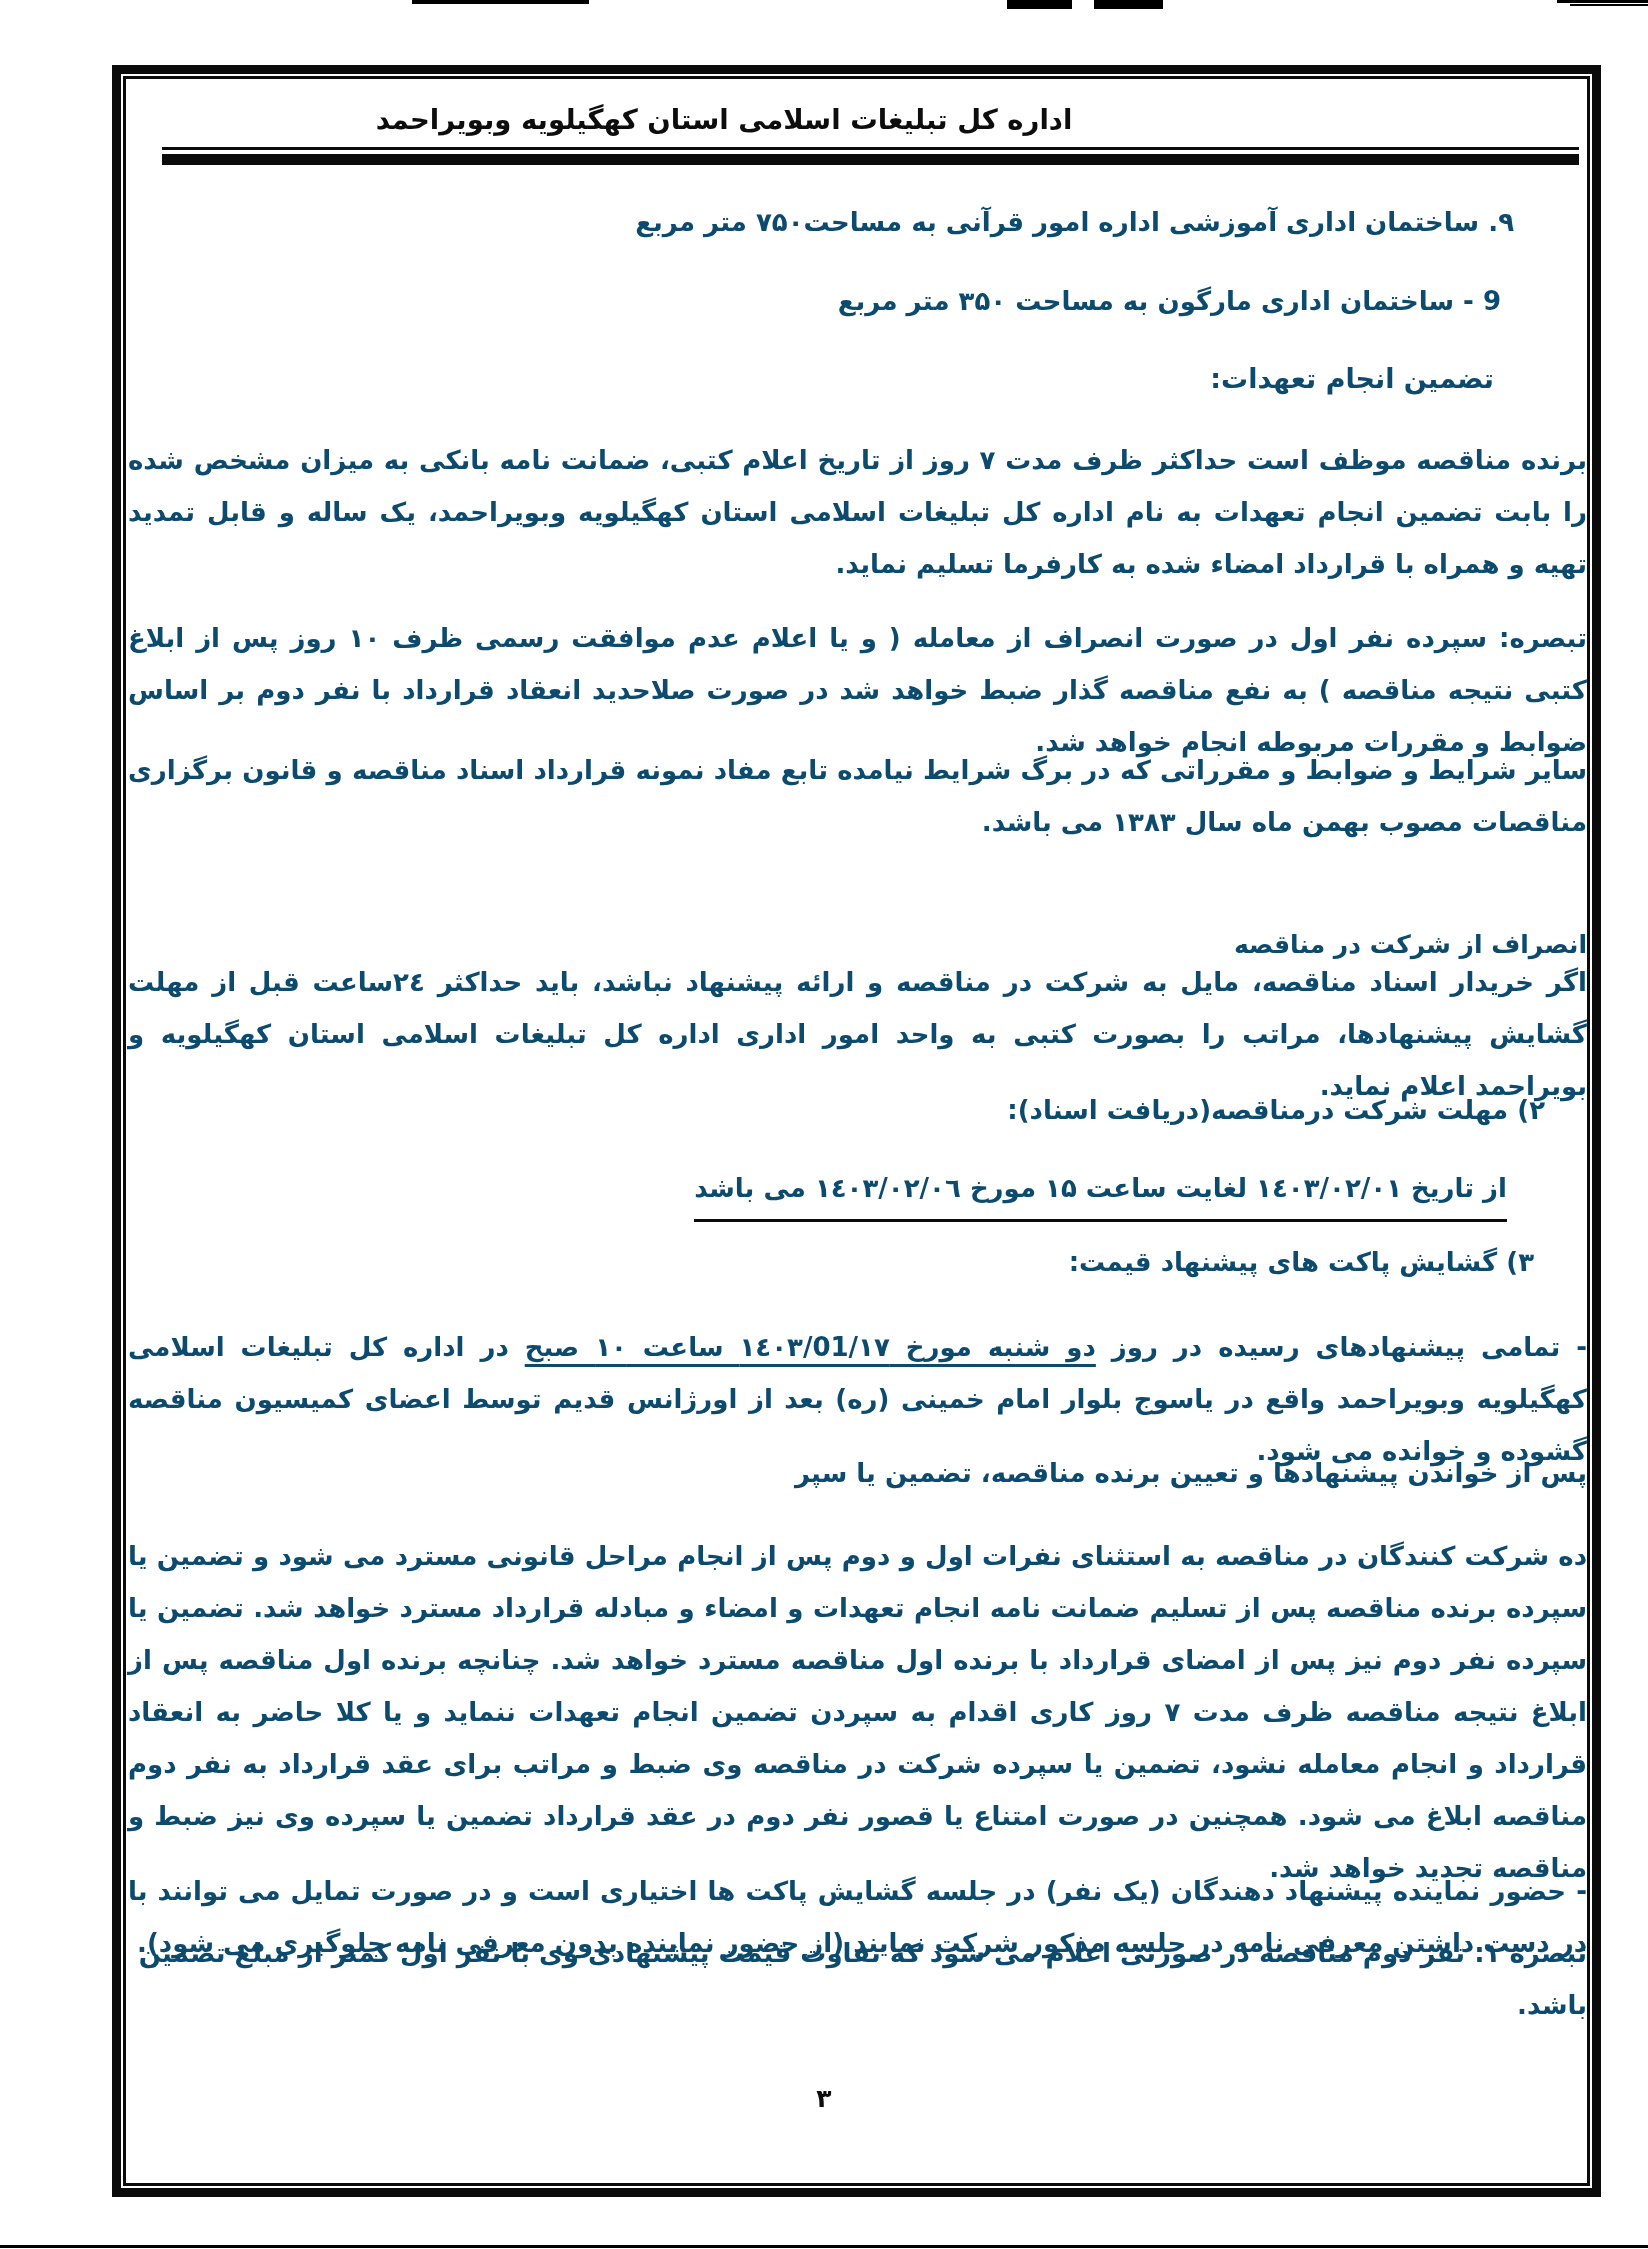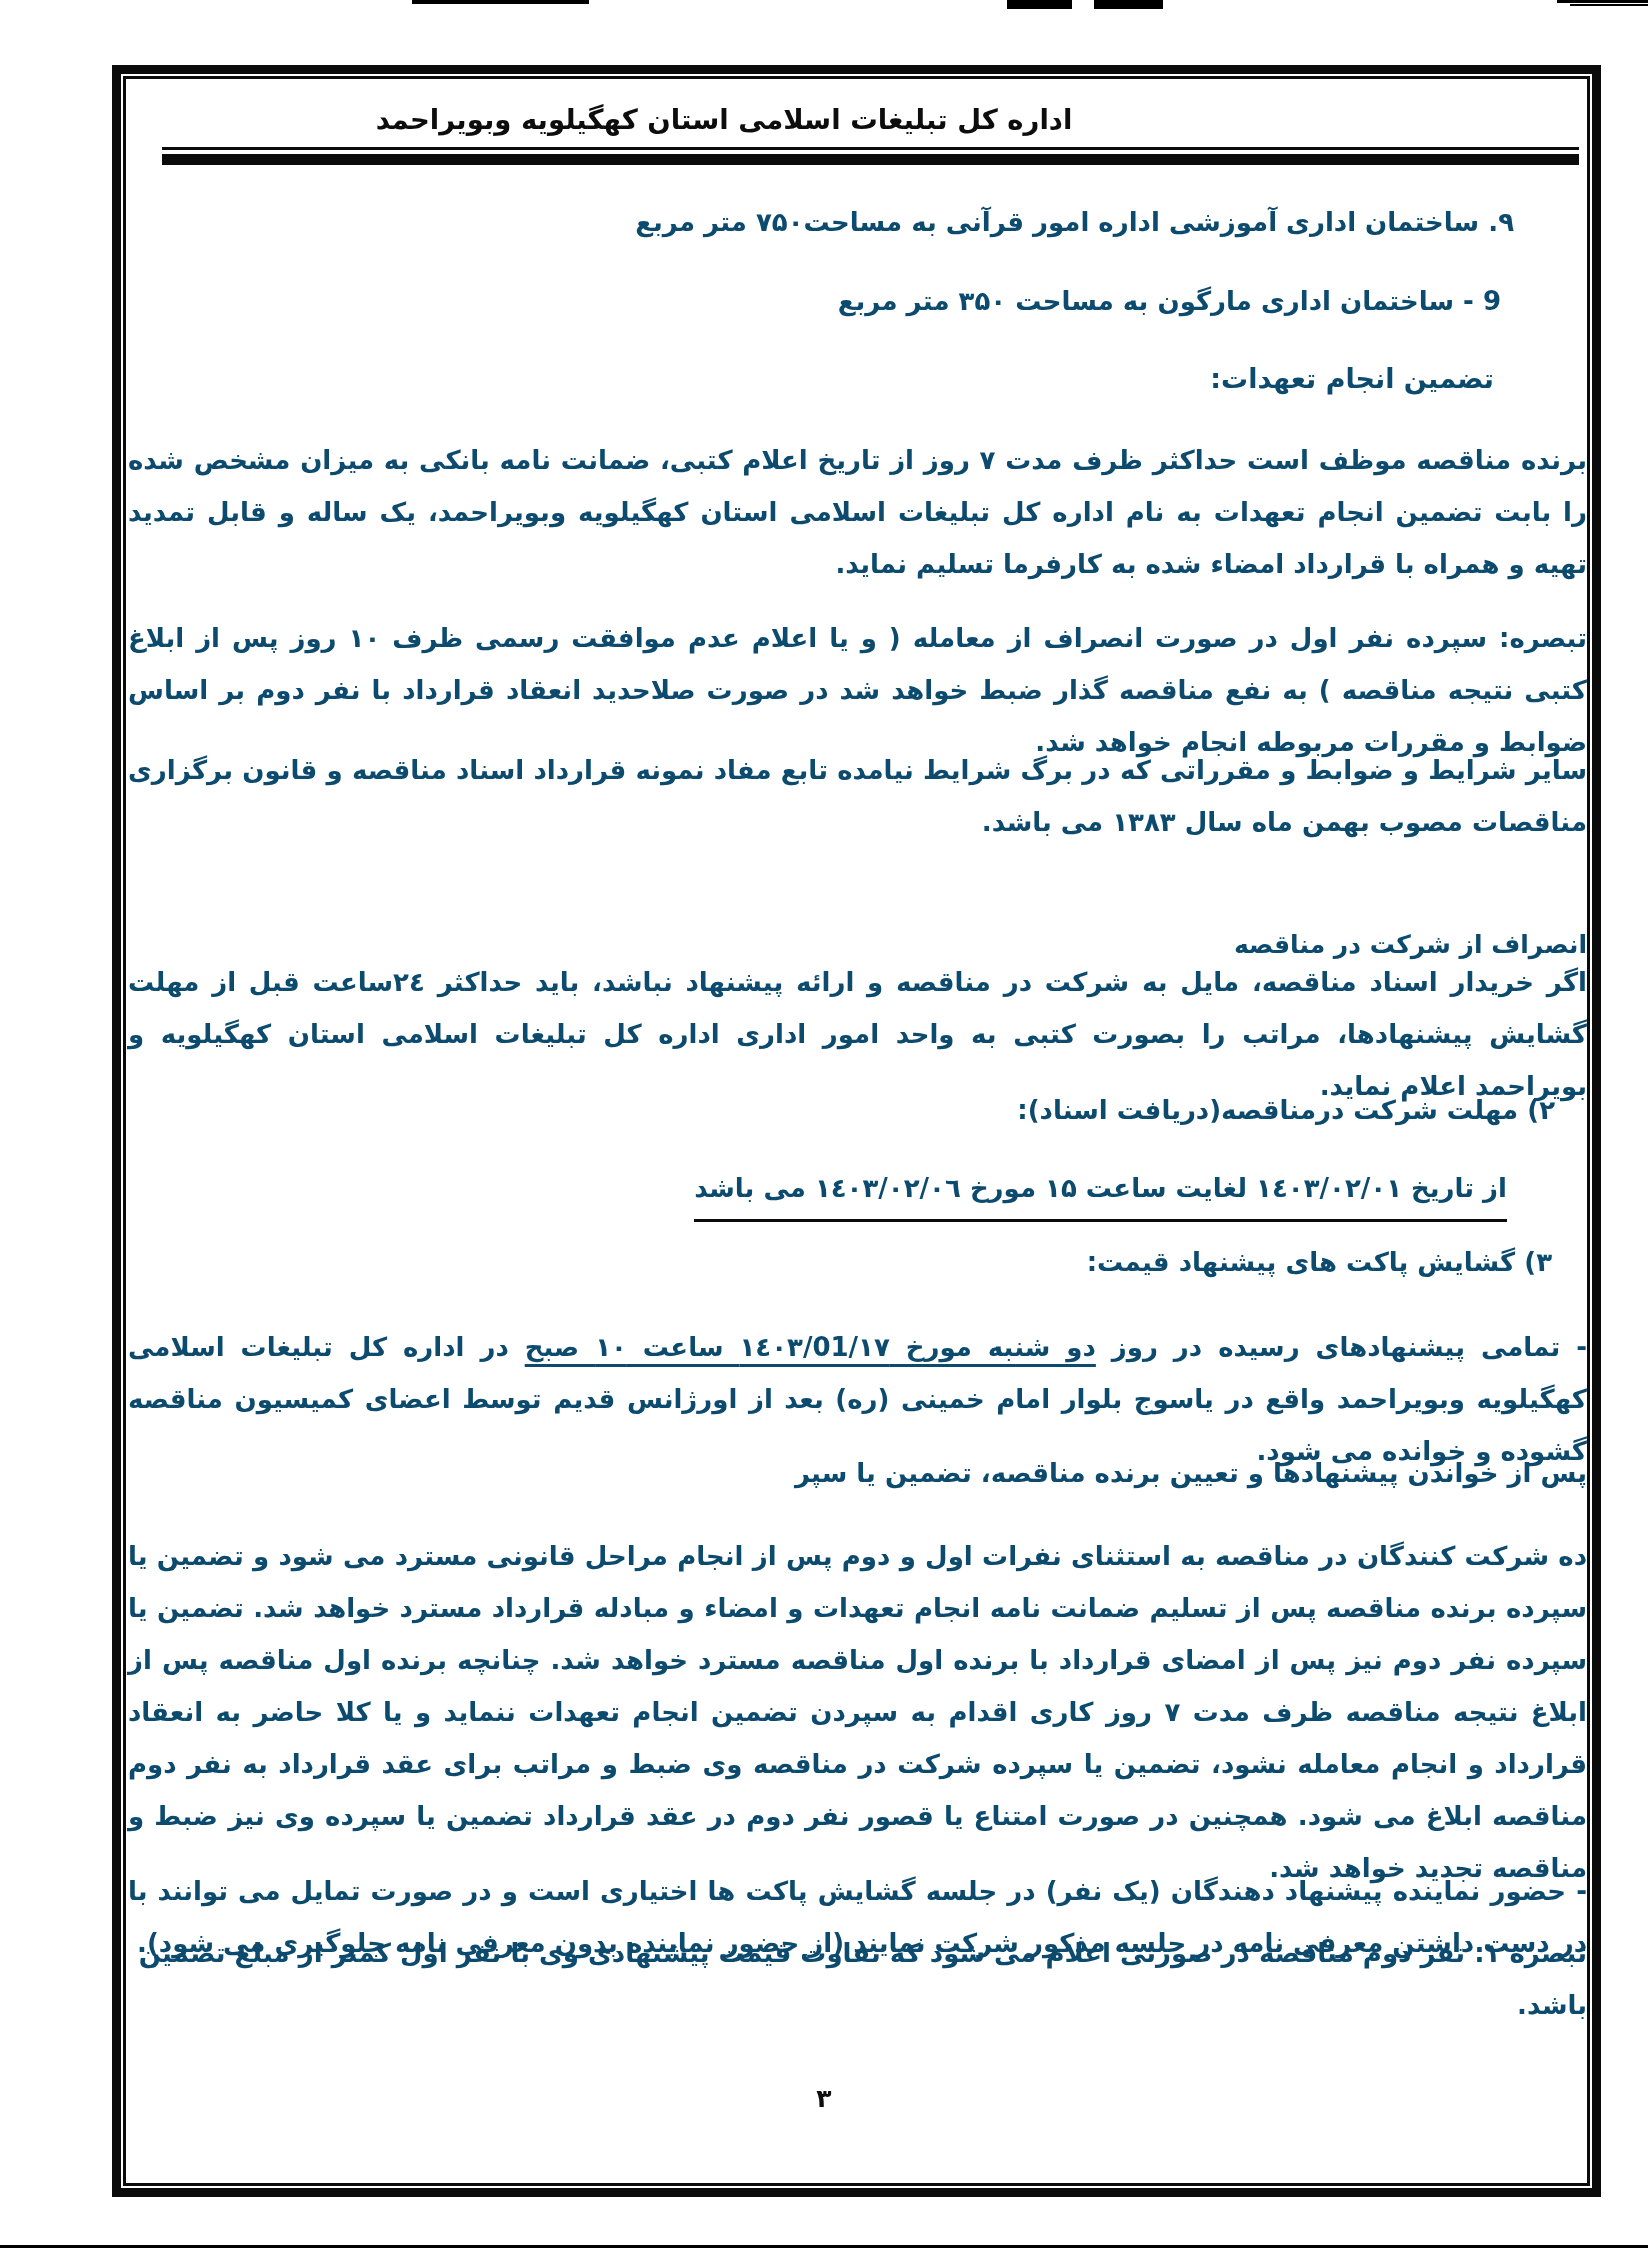--- a/index.html
+++ b/index.html
@@ -79,24 +79,24 @@
 <div class="abs txt" style="top:275px;padding-right:86px;">9 - ساختمان اداری مارگون به مساحت ۳۵۰ متر مربع</div>
 
 <div class="abs txt" style="top:353px;padding-right:93px;font-size:27px;">تضمین انجام تعهدات:</div>
 <div class="abs txt just" style="top:434px;">برنده مناقصه موظف است حداکثر ظرف مدت ۷ روز از تاریخ اعلام کتبی، ضمانت نامه بانکی به میزان مشخص شده را بابت تضمین انجام تعهدات به نام  اداره کل تبلیغات اسلامی استان کهگیلویه وبویراحمد، یک ساله و قابل تمدید تهیه و همراه با قرارداد امضاء شده به کارفرما تسلیم نماید.</div>
 <div class="abs txt just" style="top:612px;">تبصره: سپرده نفر اول در صورت انصراف از معامله ( و یا اعلام عدم موافقت رسمی ظرف ۱۰ روز پس از ابلاغ کتبی نتیجه مناقصه ) به نفع مناقصه گذار ضبط خواهد شد در صورت صلاحدید انعقاد قرارداد با نفر دوم بر اساس ضوابط و مقررات مربوطه انجام خواهد شد.</div>
 <div class="abs txt just" style="top:744px;">سایر شرایط و ضوابط و مقرراتی که در برگ شرایط نیامده تابع مفاد نمونه قرارداد اسناد مناقصه و قانون برگزاری مناقصات مصوب بهمن ماه سال ۱۳۸۳ می باشد.</div>
 
 <div class="abs txt" style="top:919px;font-size:25px;">انصراف از شرکت در مناقصه</div>
 <div class="abs txt just" style="top:956px;">اگر خریدار اسناد مناقصه، مایل به شرکت در مناقصه و ارائه پیشنهاد نباشد، باید حداکثر ۲٤ساعت قبل از مهلت گشایش پیشنهادها، مراتب را بصورت کتبی به واحد امور اداری اداره کل تبلیغات اسلامی استان کهگیلویه و بویراحمد اعلام نماید.</div>
 
-<div class="abs txt" style="top:1084px;padding-right:32px;">۲)  مهلت شرکت درمناقصه(دریافت اسناد):</div>
+<div class="abs txt" style="top:1084px;padding-right:42px;">۲)  مهلت شرکت درمناقصه(دریافت اسناد):</div>
 <div class="abs txt" style="top:1162px;padding-right:80px;"><span class="date-line">از تاریخ ۱٤۰۳/۰۲/۰۱ لغایت  ساعت ۱۵ مورخ ۱٤۰۳/۰۲/۰٦ می باشد</span></div>
 
-<div class="abs txt" style="top:1236px;padding-right:35px;">۳)  گشایش پاکت های پیشنهاد قیمت:</div>
+<div class="abs txt" style="top:1236px;padding-right:53px;">۳)  گشایش پاکت های پیشنهاد قیمت:</div>
 <div class="abs txt just" style="top:1321px;"><span>- تمامی پیشنهادهای رسیده در روز </span><span class="u-part">دو شنبه مورخ ۱٤۰۳/01/۱۷ ساعت ۱۰ صبح</span><span> در  اداره کل تبلیغات اسلامی کهگیلویه وبویراحمد واقع در یاسوج بلوار امام خمینی (ره) بعد از اورژانس قدیم توسط اعضای کمیسیون مناقصه گشوده و خوانده می شود.</span></div>
 <div class="abs txt" style="top:1447px;">پس از خواندن پیشنهادها و تعیین برنده مناقصه، تضمین یا سپر</div>
 <div class="abs txt just" style="top:1530px;">ده شرکت کنندگان در مناقصه به استثنای نفرات اول و دوم پس از انجام مراحل قانونی مسترد می شود و تضمین یا سپرده برنده مناقصه پس از تسلیم ضمانت نامه انجام تعهدات و امضاء و مبادله قرارداد مسترد خواهد شد. تضمین یا سپرده نفر دوم نیز پس از امضای قرارداد با برنده اول مناقصه مسترد خواهد شد. چنانچه برنده اول مناقصه پس از ابلاغ نتیجه مناقصه ظرف مدت ۷ روز کاری اقدام به سپردن تضمین انجام تعهدات ننماید و یا کلا حاضر به انعقاد قرارداد و  انجام معامله نشود، تضمین یا سپرده شرکت در مناقصه وی ضبط و مراتب برای عقد قرارداد به نفر دوم مناقصه ابلاغ می شود. همچنین در صورت امتناع یا قصور نفر دوم در عقد قرارداد تضمین یا سپرده وی نیز ضبط و مناقصه تجدید خواهد شد.</div>
 <div class="abs txt just" style="top:1865px;">- حضور نماینده پیشنهاد دهندگان (یک نفر) در جلسه گشایش پاکت ها اختیاری است و در صورت تمایل می توانند با در دست داشتن معرفی نامه در جلسه مذکور شرکت نمایند (از حضور نماینده بدون معرفی نامه جلوگیری می شود).</div>
 <div class="abs txt" style="top:1927px;">تبصره ۱: نفر دوم مناقصه در صورتی اعلام می شود که تفاوت قیمت پیشنهادی وی با نفر اول کمتر از مبلغ تضمین باشد.</div>
 
 <div class="abs page-num">۳</div>
 
 
 </body></html>

